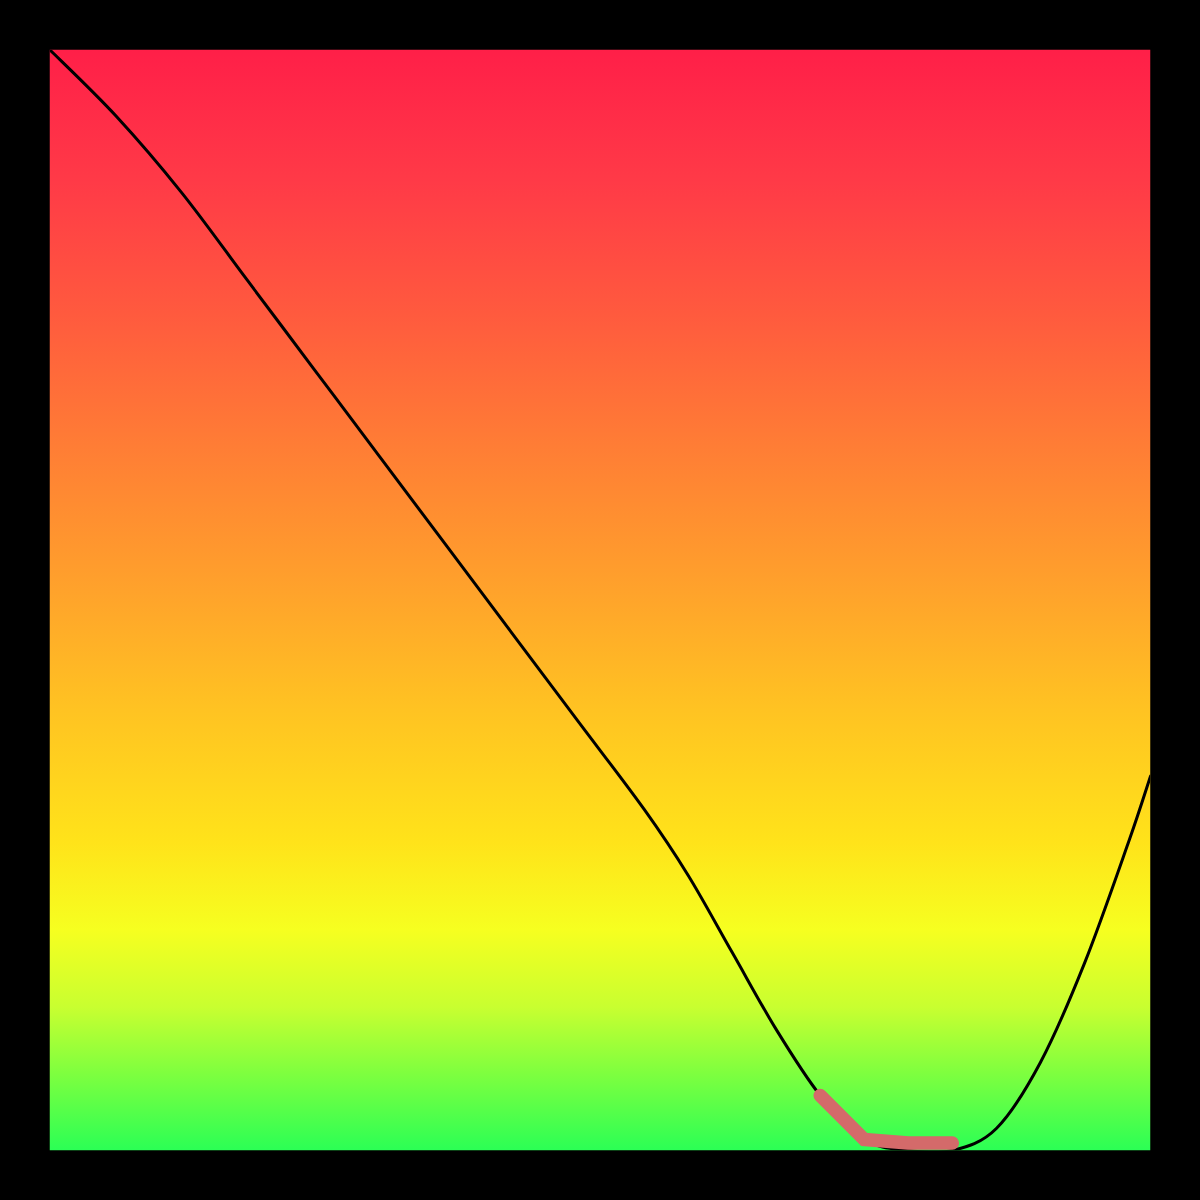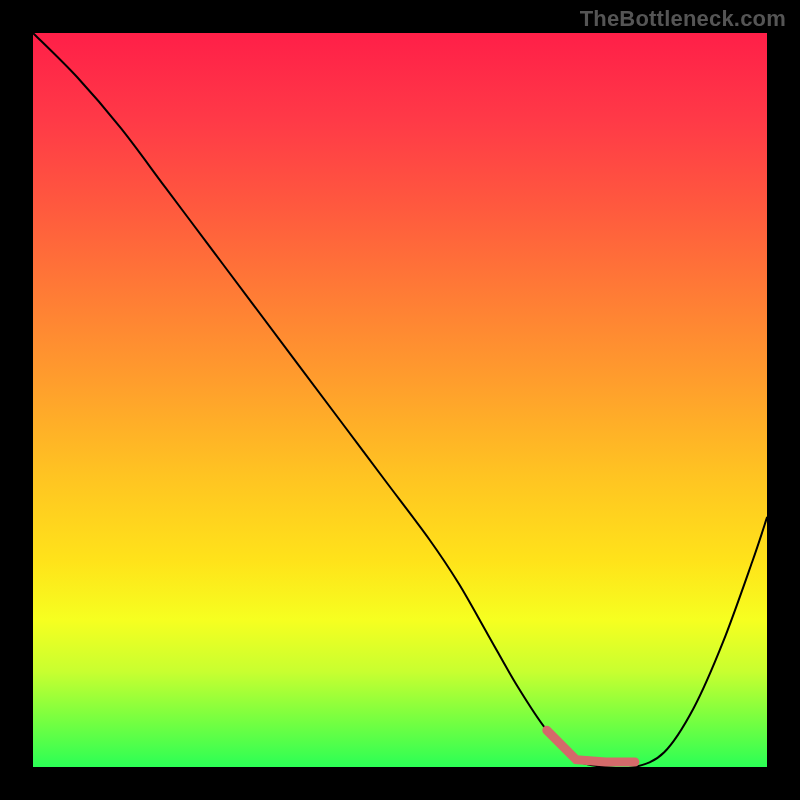--- a/index.html
+++ b/index.html
@@ -58,21 +58,20 @@
     position: absolute;
     inset: 0;
     width: 734px;
     height: 734px;
   }
 </style>
 </head>
 <body>
 
 <div class="stage">
-  <div class="watermark">TheBottleneck.com</div>
 
   <div class="plot">
     <div class="gradient"></div>
     <svg class="curves" viewBox="0 0 734 734" preserveAspectRatio="none">
       <path fill="none" stroke="#000" stroke-width="2" stroke-linecap="round" d="M 0,0 C 7.34,7.340000000000013 29.36,28.13666666666675 44.04,44.04000000000008 C 58.72,59.943333333333406 73.39999999999999,77.06999999999998 88.08,95.41999999999996 C 102.76,113.76999999999994 117.44,134.56666666666663 132.12,154.14 C 146.8,173.71333333333334 161.48,193.2866666666667 176.16,212.86 C 190.84,232.43333333333334 205.51999999999998,252.00666666666666 220.2,271.58 C 234.88,291.1533333333333 249.56,310.72666666666663 264.24,330.29999999999995 C 278.92,349.8733333333333 293.59999999999997,369.4466666666667 308.28,389.02000000000004 C 322.96,408.59333333333336 337.64,428.1666666666667 352.32,447.74 C 367,467.31333333333333 384.12666666666667,489.33333333333337 396.36,506.46000000000004 C 408.59333333333336,523.5866666666667 415.9333333333333,534.5966666666667 425.71999999999997,550.5 C 435.50666666666666,566.4033333333333 445.2933333333333,584.7533333333333 455.08,601.88 C 464.8666666666667,619.0066666666667 474.6533333333333,637.3566666666667 484.44,653.26 C 494.2266666666667,669.1633333333333 504.0133333333333,685.0666666666666 513.8,697.3 C 523.5866666666666,709.5333333333333 533.3733333333333,720.5433333333333 543.16,726.66 C 552.9466666666666,732.7766666666666 562.7333333333333,732.7766666666666 572.52,734 C 582.3066666666666,735.2233333333334 592.0933333333334,736.4466666666667 601.88,734 C 611.6666666666666,731.5533333333333 621.4533333333334,729.1066666666667 631.24,719.32 C 641.0266666666666,709.5333333333334 650.8133333333334,693.63 660.6,675.28 C 670.3866666666667,656.93 680.1733333333333,633.6866666666667 689.9599999999999,609.22 C 699.7466666666666,584.7533333333333 711.9799999999999,549.2766666666666 719.3199999999999,528.48 C 726.66,507.68333333333334 731.5533333333333,491.78 734,484.43999999999994"></path>
       <path fill="none" stroke="#d46a6a" stroke-width="9" stroke-linecap="round" d="M 513.8,697.3 L 543.16,726.66 L 572.52,729 L 601.88,729"></path>
     </svg>
   </div>
 </div>
 

